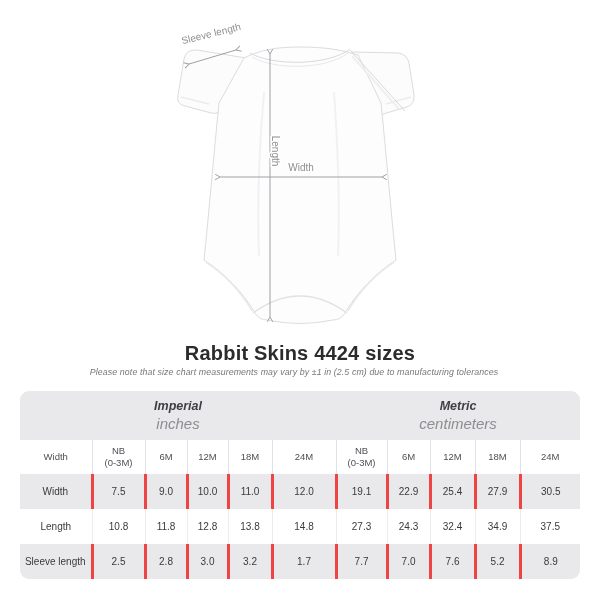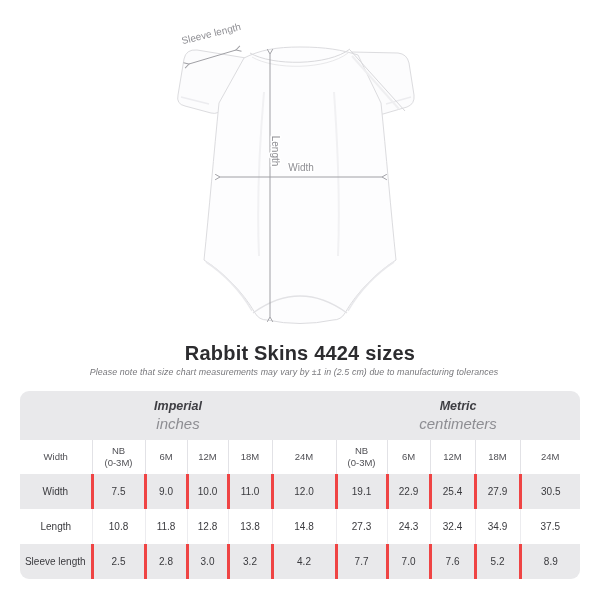--- a/index.html
+++ b/index.html
@@ -153,21 +153,21 @@
       <td>32.4</td>
       <td>34.9</td>
       <td>37.5</td>
     </tr>
     <tr class="data stripe">
       <th>Sleeve length</th>
       <td>2.5</td>
       <td>2.8</td>
       <td>3.0</td>
       <td>3.2</td>
-      <td>4.2</td>
+      <td>1.7</td>
       <td>7.7</td>
       <td>7.0</td>
       <td>7.6</td>
       <td>5.2</td>
       <td>8.9</td>
     </tr>
   </tbody>
     </table>
 </div>
 

